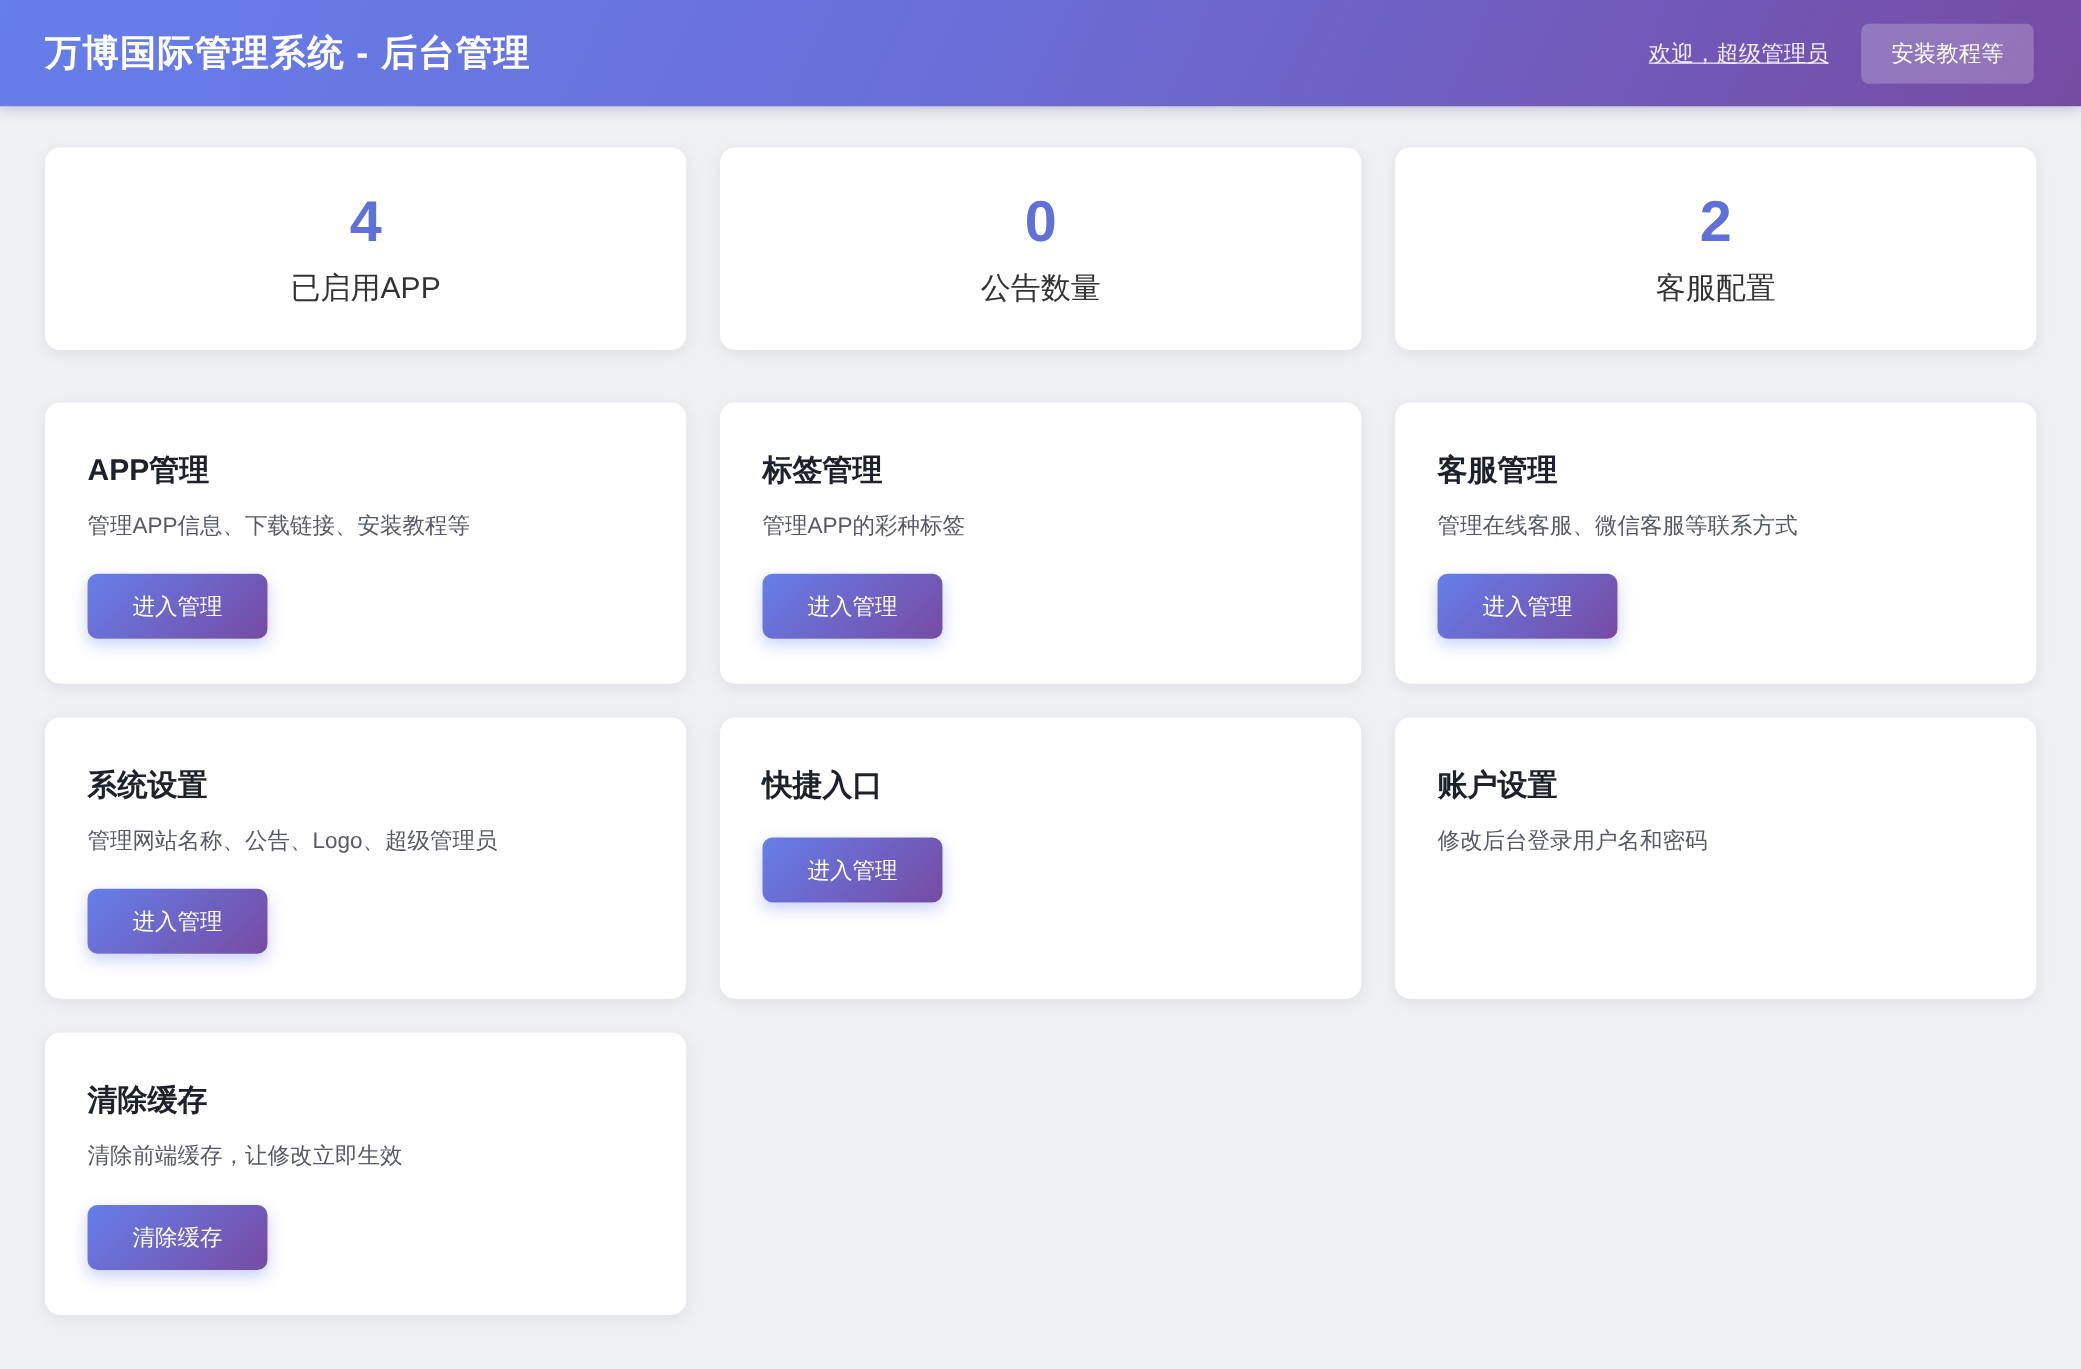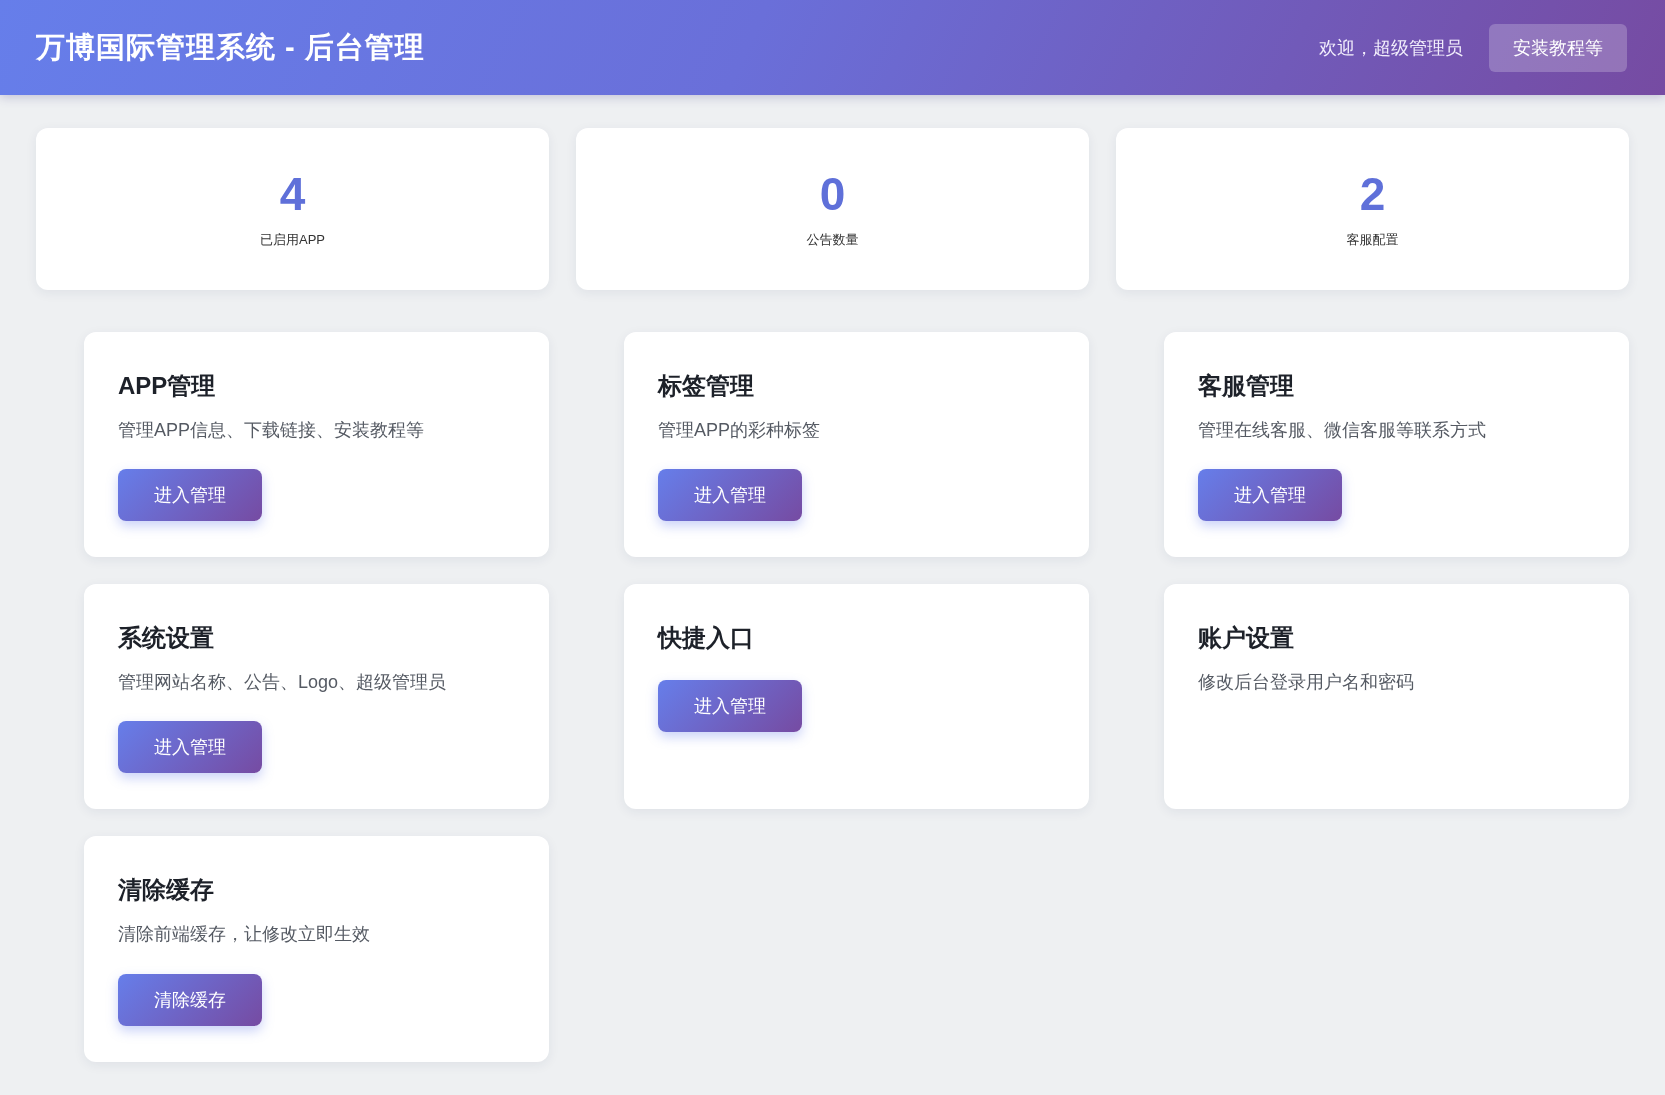--- a/index.html
+++ b/index.html
@@ -7,21 +7,21 @@
   html, body {
     width: 1665px;
     height: 1095px;
     font-family: "Liberation Sans", "DejaVu Sans", sans-serif;
     background: #eef0f2;
     overflow: hidden;
   }
 
   
   .app-header {
-    height: 95px;
+    height: 85px;
     background: linear-gradient(115deg, #667eea 0%, #6a6fd9 45%, #764ba2 100%);
     display: flex;
     align-items: center;
     justify-content: space-between;
     padding: 0 38px 0 36px;
     box-shadow: 0 2px 10px rgba(60, 50, 130, 0.25);
   }
   .header-title {
     color: #ffffff;
     font-size: 29px;
@@ -29,20 +29,21 @@
     letter-spacing: 1px;
   }
   .header-right {
     display: flex;
     align-items: center;
     gap: 26px;
   }
   .welcome-text {
     color: #f2eefc;
     font-size: 18px;
+    text-decoration: underline;
   }
   .logout-button {
     background: rgba(255, 255, 255, 0.22);
     color: #ffffff;
     border: none;
     font-size: 18px;
     font-family: inherit;
     padding: 12px 24px;
     border-radius: 6px;
     cursor: pointer;
@@ -69,36 +70,35 @@
     box-shadow: 0 3px 12px rgba(35, 40, 80, 0.07);
   }
   .stat-value {
     font-size: 46px;
     font-weight: bold;
     color: #5f70d9;
     line-height: 1.1;
   }
   .stat-label {
     margin-top: 12px;
-    font-size: 13px;
+    font-size: 24px;
     color: #333333;
   }
 
   .cards-grid {
     display: grid;
     grid-template-columns: repeat(3, 1fr);
     gap: 27px;
   }
   .mgmt-card {
     background: #ffffff;
     border-radius: 12px;
     padding: 38px 34px 36px 34px;
     min-height: 218px;
     box-shadow: 0 3px 12px rgba(35, 40, 80, 0.07);
-    margin-left: 48px;
   }
   .card-title {
     font-size: 24px;
     font-weight: bold;
     color: #1d2129;
   }
   .card-desc {
     margin-top: 16px;
     font-size: 18px;
     color: #555a63;

